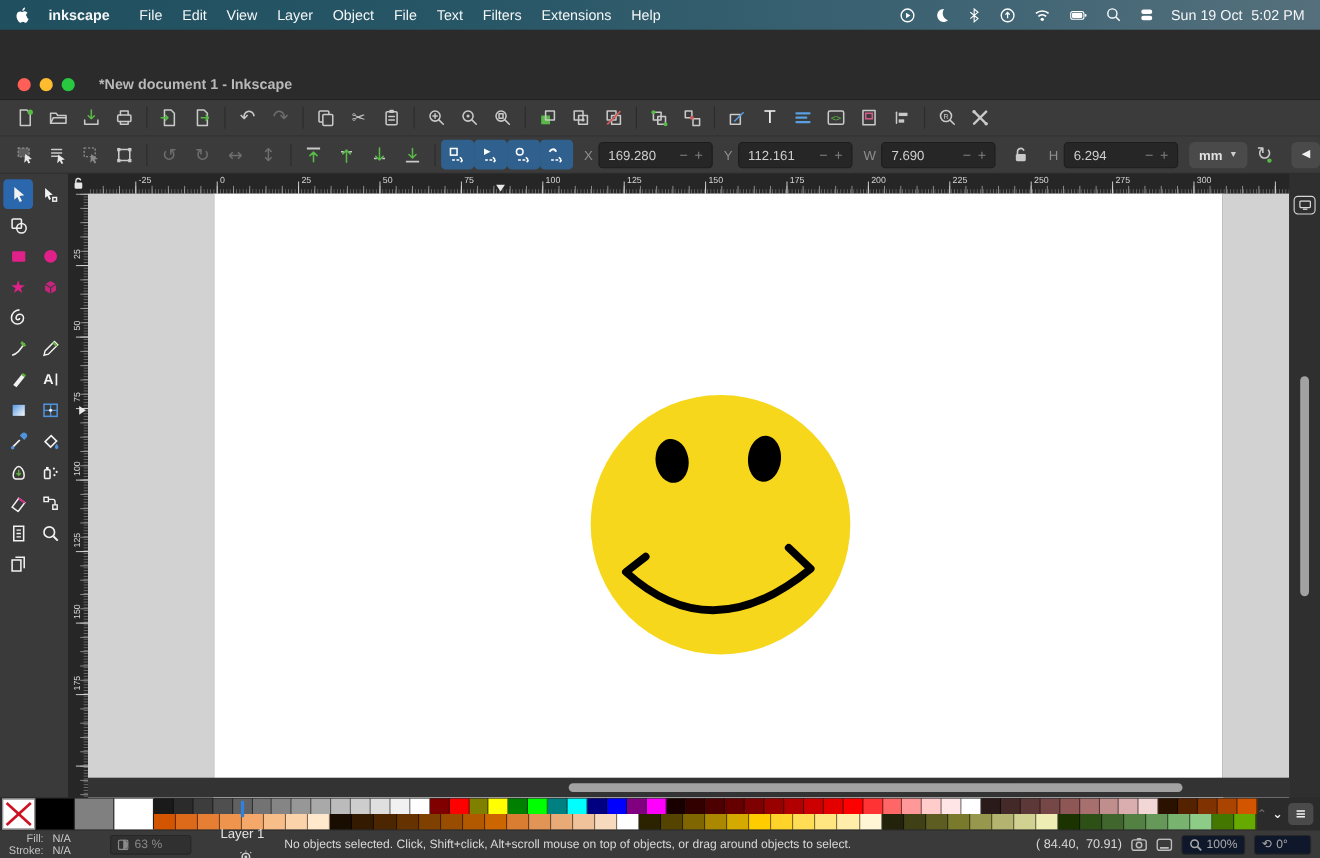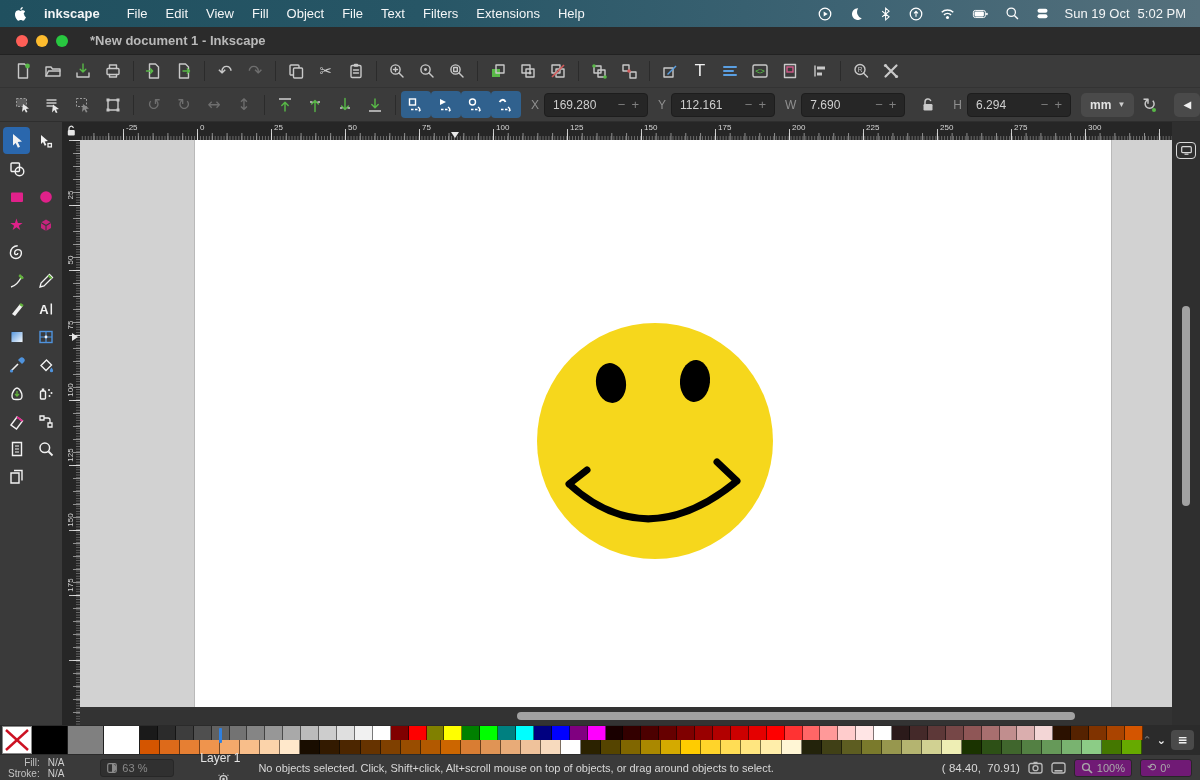--- a/index.html
+++ b/index.html
@@ -11,21 +11,21 @@
   .menubar { height:27px; flex:0 0 27px; display:flex; align-items:center; padding:0 14px 0 14px;
              background:linear-gradient(90deg,#20505f 0%,#275666 35%,#3d6373 70%,#55707c 100%); color:#f4f6f7; font-size:13px; }
   .apple { width:14px; height:16px; margin-right:16px; display:flex; align-items:center; }
   .menubar .app-name { font-weight:bold; margin-right:18px; }
   .menu-item { padding:0 9px; }
   .menubar-right { margin-left:auto; display:flex; align-items:center; gap:15px; }
   .status-icon { display:flex; align-items:center; }
   .mb-clock { display:flex; gap:8px; font-size:13px; }
 
   
-  .titlebar { height:28px; flex:0 0 28px; background:#2b2b2b; display:flex; align-items:center; padding:0 16px; border-bottom:1px solid #222; }
+  .titlebar { height:28px; flex:0 0 28px; background:#2b2b2b; display:flex; align-items:center; padding:0 16px; border-bottom:1px solid #222;margin-top:36px; }
   .lights { display:flex; gap:8px; margin-right:22px; }
   .light { width:12px; height:12px; border-radius:50%; }
   .win-title { color:#b9b9b9; font-size:13px; font-weight:bold; }
 
   
   .toolbar1 { height:33px; flex:0 0 33px; background:#3b3b3b; display:flex; align-items:center; padding:0 8px; border-bottom:1px solid #333; }
   .tb-btn { width:30px; height:27px; display:flex; align-items:center; justify-content:center; border-radius:4px; flex:0 0 auto; }
   .tb-sep { width:1px; height:20px; background:#2b2b2b; margin:0 5px; flex:0 0 1px; }
   .g { color:#c9c9c9; font-size:15px; line-height:1; font-family:"DejaVu Sans",sans-serif; }
   .g.dim { color:#6e6e6e; } .g.white { color:#f0f0f0; }
@@ -99,40 +99,40 @@
   
   .statusbar { height:25px; flex:0 0 25px; background:#3a3a3a; display:flex; align-items:center; font-size:10.5px; color:#cfcfcf; padding:0 8px; gap:8px; }
   .fs-block { display:grid; grid-template-columns:auto auto; column-gap:8px; line-height:11px; font-size:10px; }
   .fs-block .lab { text-align:right; color:#c2c2c2; }
   .opacity-box { width:74px; height:18px; background:#303030; border:1px solid #272727; border-radius:3px; display:flex; align-items:center; gap:5px; padding:0 6px; color:#8a8a8a; font-size:11px; margin-left:28px; }
   .layer-sec { display:flex; align-items:center; gap:8px; margin-left:18px;flex-direction:column; }
   .layer-bar { width:3px; height:15px; background:#2f80e0; border-radius:1px; }
   .layer-name { color:#e4e4e4; font-size:12px; }
   .sb-msg { flex:1; color:#d8d8d8; font-size:11px; white-space:nowrap; overflow:hidden; text-overflow:ellipsis; margin-left:10px; }
   .sb-coords { color:#d8d8d8; font-size:11.5px; white-space:pre; }
-  .sb-field { height:18px; background:#701a75; border:1px solid #272727; border-radius:3px; display:flex; align-items:center; gap:4px; padding:0 6px; color:#a9a9a9; font-size:11px; }
+  .sb-field { height:18px; background:#0f172a; border:1px solid #272727; border-radius:3px; display:flex; align-items:center; gap:4px; padding:0 6px; color:#a9a9a9; font-size:11px; }
   svg.ic { display:block; }
 </style>
 </head>
 <body>
 
 <div id="app">
 
   <div class="menubar">
     <span class="apple">
       <svg class="ic" width="13" height="15" viewBox="0 0 13 15">
           <path fill="#ffffff" d="M10.8 7.9c0-2 1.6-2.9 1.7-3-0.9-1.4-2.3-1.6-2.8-1.6-1.2-.1-2.3.7-2.9.7-.6 0-1.5-.7-2.5-.7C2.9 3.4 1.6 4.1.9 5.3c-1.5 2.6-.4 6.4 1.1 8.5.7 1 1.5 2.2 2.6 2.1 1-.1 1.4-.7 2.7-.7s1.6.7 2.7.7c1.1 0 1.8-1 2.5-2 .8-1.2 1.1-2.3 1.1-2.4-.1 0-2.1-.8-2.1-3.2zM8.9 1.6c.5-.7.9-1.6.8-2.5-.8 0-1.7.5-2.3 1.2-.5.6-.9 1.5-.8 2.4.9.1 1.8-.4 2.3-1.1z" transform="scale(.82) translate(1,2)"></path>
         </svg>
     </span>
     <span class="app-name">inkscape</span>
     <div id="menu-items" style="display:flex;">
         <span class="menu-item">File</span>
         <span class="menu-item">Edit</span>
         <span class="menu-item">View</span>
-        <span class="menu-item">Fill</span>
+        <span class="menu-item">Layer</span>
         <span class="menu-item">Object</span>
         <span class="menu-item">File</span>
         <span class="menu-item">Text</span>
         <span class="menu-item">Filters</span>
         <span class="menu-item">Extensions</span>
         <span class="menu-item">Help</span>
       </div>
     <div class="menubar-right">
       <div id="mb-status-icons" style="display:flex;align-items:center;gap:15px;">
           <span class="status-icon">

